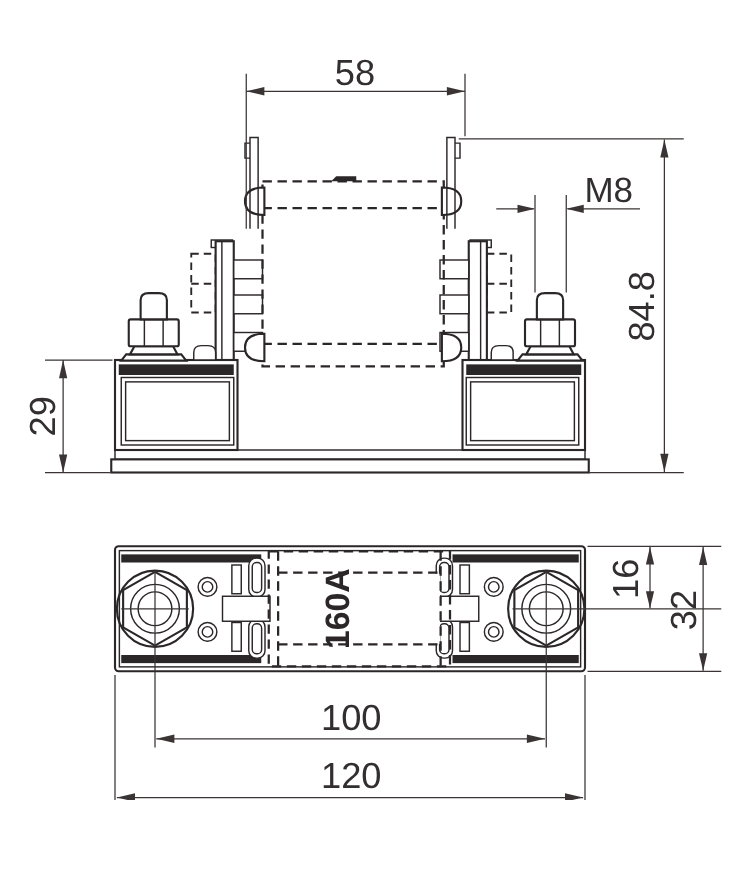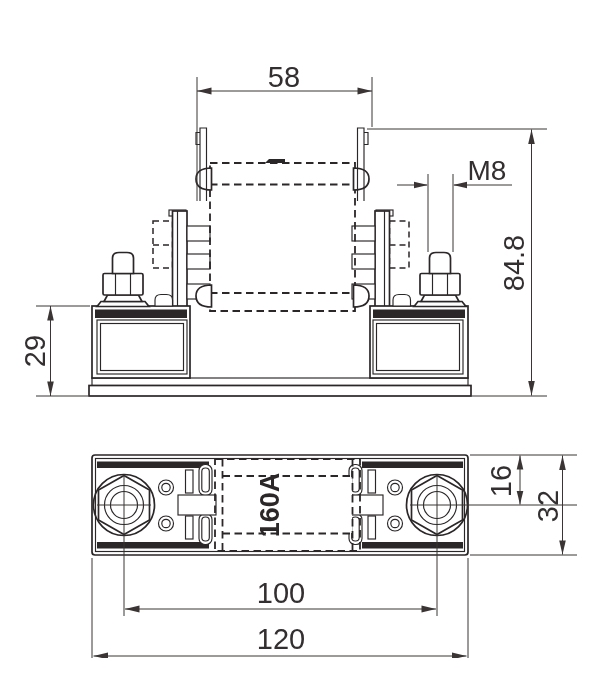--- a/index.html
+++ b/index.html
@@ -1,16 +1,16 @@
 <!DOCTYPE html>
 <html><head>
 <meta charset="utf-8">
 <style>
   html, body { margin: 0; padding: 0; background: #ffffff; }
-  .stage { width: 600px; height: 640px; position: relative; background: #ffffff; overflow: hidden; margin-top: 18px; }
+  .stage { width: 600px; height: 640px; position: relative; background: #ffffff; overflow: hidden; }
   svg { display: block; }
   .outline  { fill: none; stroke: #2b2627; stroke-width: 1.7; stroke-linejoin: miter; }
   .outline2 { fill: none; stroke: #2b2627; stroke-width: 1.15; }
   .wfill    { fill: #ffffff; }
   .thickfill{ fill: #2b2627; stroke: none; }
   .dashed   { fill: none; stroke: #2b2627; stroke-width: 1.8; stroke-dasharray: 7.5 4.5; }
   .dashed2  { fill: none; stroke: #2b2627; stroke-width: 1.5; stroke-dasharray: 6 4; }
   .dim      { fill: none; stroke: #3a3435; stroke-width: 1; }
   .arrow    { fill: #3a3435; stroke: none; }
   .dim-text { fill: #332e2f; font-family: "Liberation Sans", sans-serif; font-size: 29px;

